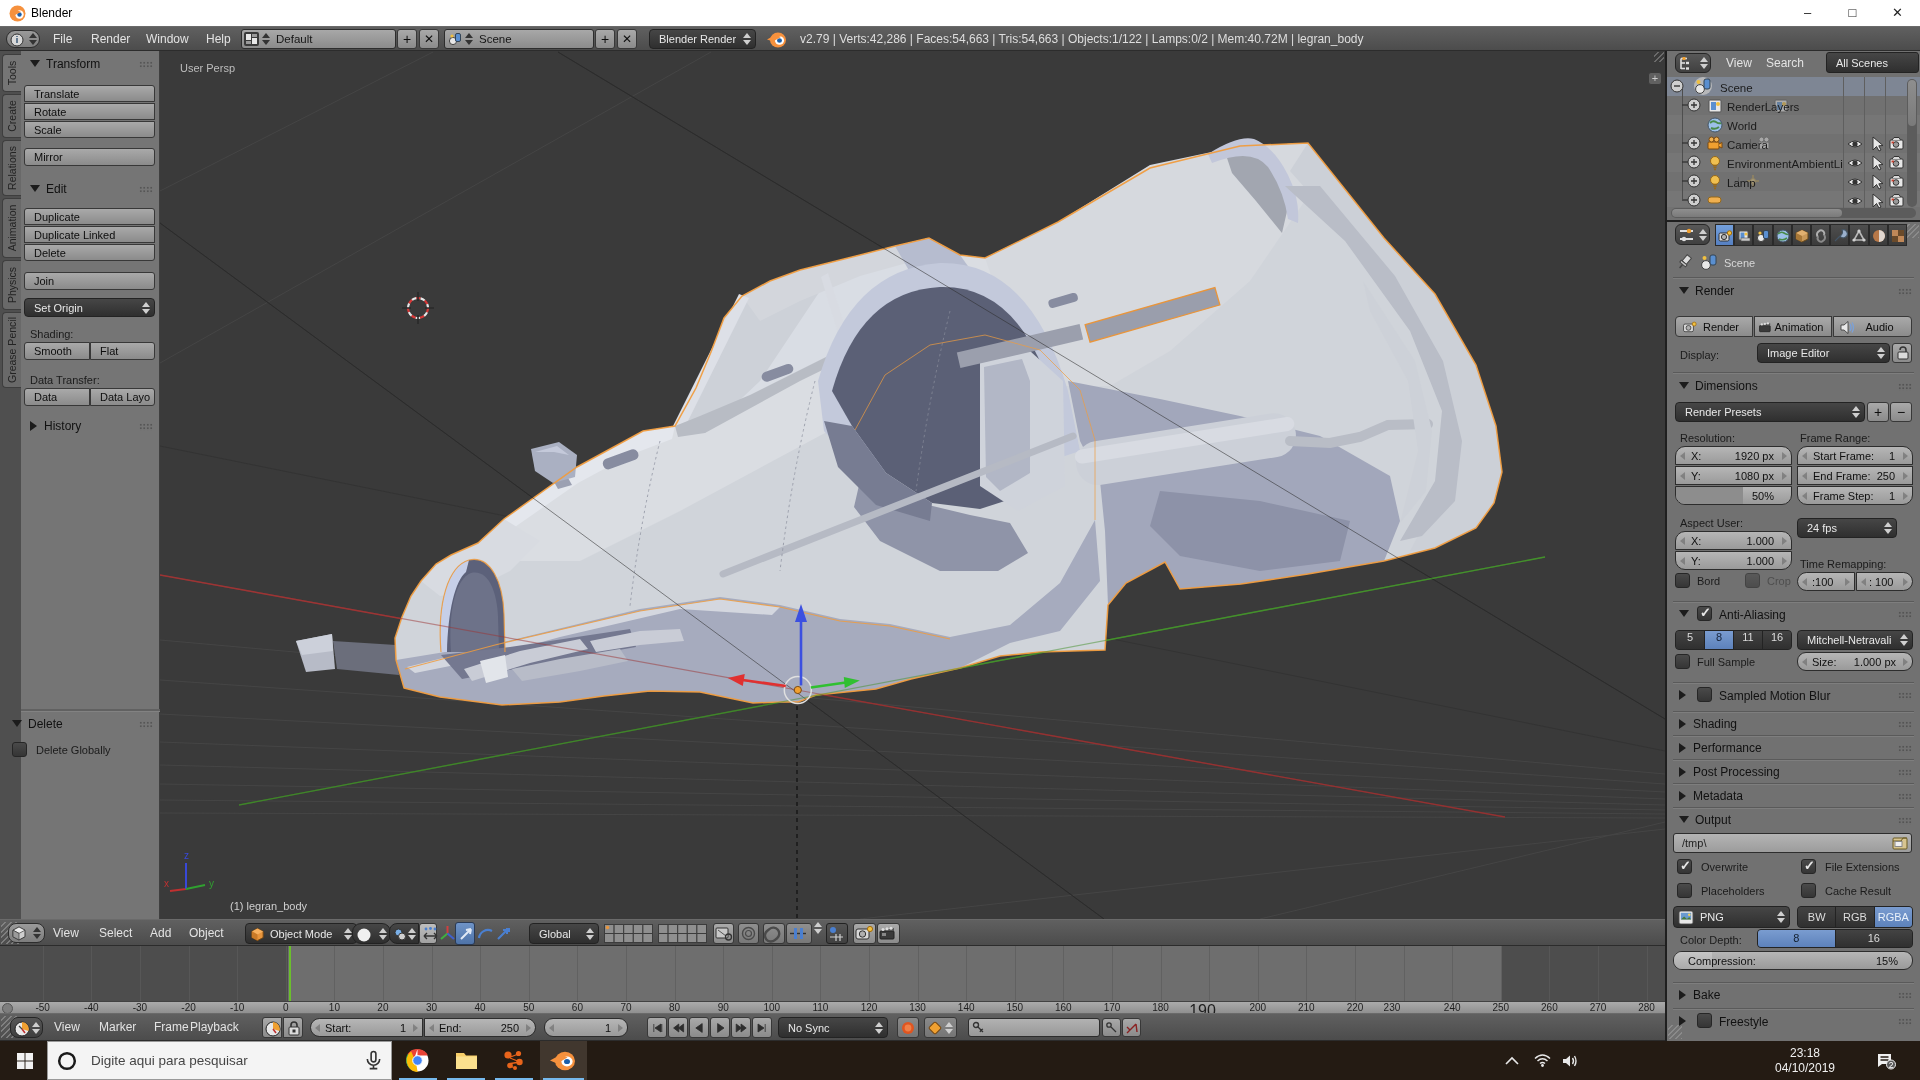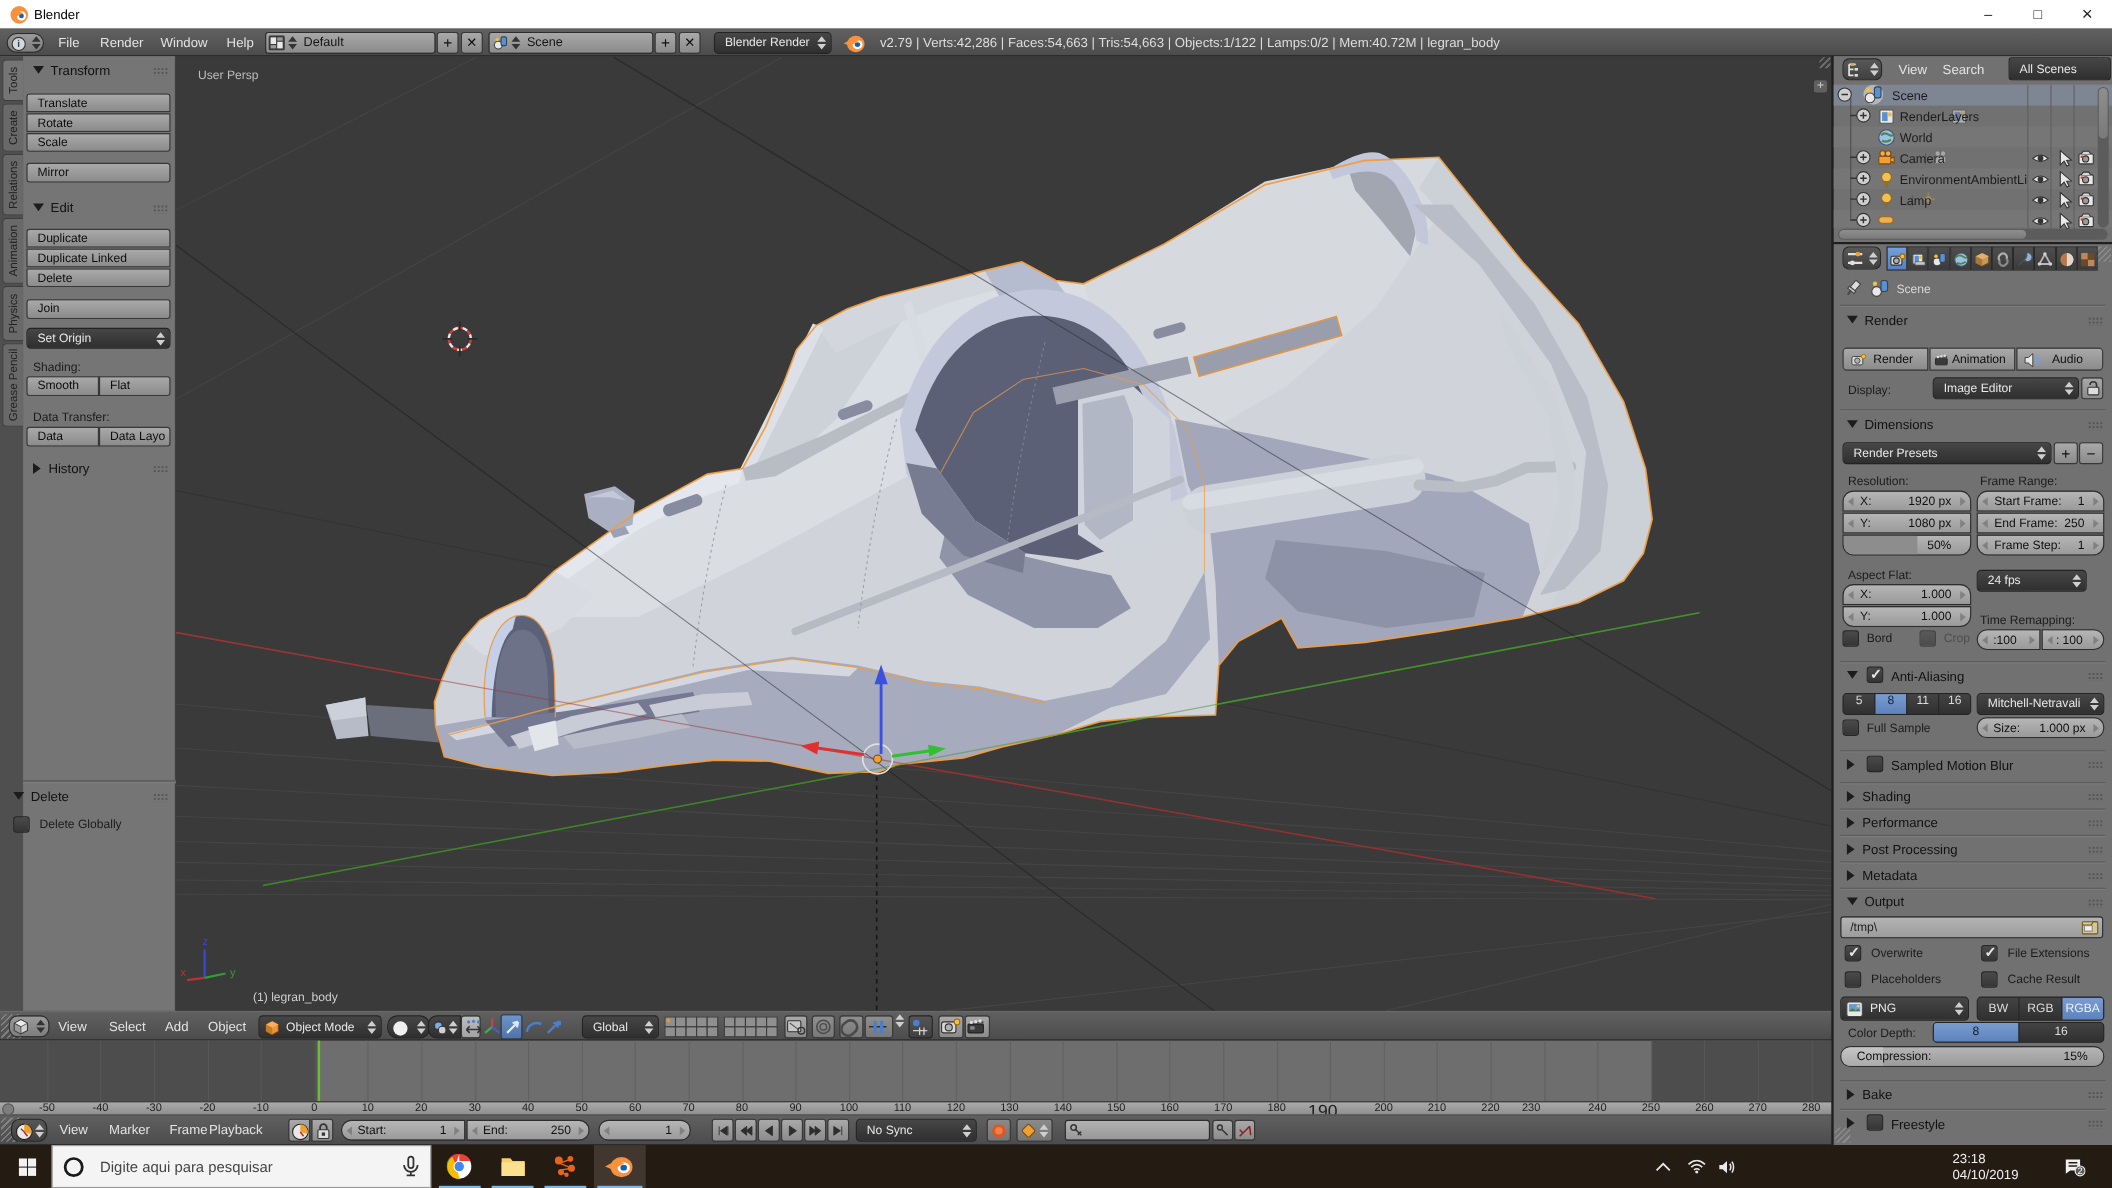--- a/index.html
+++ b/index.html
@@ -368,21 +368,21 @@
           <path d="M8 1 L14 4.2 L14 10.8 L8 14 L2 10.8 L2 4.2 Z" fill="#cfcfcf" stroke="#3a3a3a"></path>
           <path d="M8 1 L14 4.2 L8 7.4 L2 4.2 Z" fill="#ececec" stroke="#3a3a3a" stroke-width=".7"></path>
           <path d="M8 7.4 L8 14 L2 10.8 L2 4.2 Z" fill="#9a9a9a" stroke="#3a3a3a" stroke-width=".7"></path>
         </svg>
       <div class="updn dk" style="right:3px"></div>
     </div>
     <div class="menu" style="left:53px">View</div>
     <div class="menu" style="left:99px">Select</div>
     <div class="menu" style="left:150px">Add</div>
     <div class="menu" style="left:189px">Object</div>
-    <div class="dd" style="left:235px;top:3px;width:112px;height:21px">
+    <div class="dd" style="left:245px;top:3px;width:112px;height:21px">
       <svg class="abs" style="left:4px;top:3px" width="15" height="15" viewBox="0 0 16 15">
           <path d="M8 1 L14 4.2 L14 10.8 L8 14 L2 10.8 L2 4.2 Z" fill="#e8953c" stroke="#7a4a12"></path>
           <path d="M8 1 L14 4.2 L8 7.4 L2 4.2 Z" fill="#f7b05e"></path>
           <path d="M8 7.4 L8 14 L2 10.8 L2 4.2 Z" fill="#c97a28"></path>
         </svg>
       <div class="t" style="left:24px">Object Mode</div>
         <div class="updn"></div>
     </div>
     <div class="dd" style="left:352px;top:3px;width:39px;height:21px;border-radius:9px">
       <svg class="abs" style="left:4px;top:3.5px" width="14" height="14">
@@ -1051,21 +1051,21 @@
         <span style="position:absolute;left:15px;top:3px">End Frame:</span>
         <span style="position:absolute;right:17px;top:3px">250</span>
         <div class="rarr"></div>
       </div>
     <div class="pill" style="left:130px;top:264px;width:116px;height:19px;border-radius:0 0 10px 10px">
         <div class="larr"></div>
         <span style="position:absolute;left:15px;top:3px">Frame Step:</span>
         <span style="position:absolute;right:17px;top:3px">1</span>
         <div class="rarr"></div>
       </div>
-    <div class="lbl" style="left:13px;top:295px">Aspect Flat:</div>
+    <div class="lbl" style="left:13px;top:295px">Aspect User:</div>
     <div class="lbl" style="left:133px;top:295px">Frame Rate:</div>
     <div class="pill" style="left:8px;top:309px;width:117px;height:19px;border-radius:10px 10px 0 0">
         <div class="larr"></div>
         <span style="position:absolute;left:15px;top:3px">X:</span>
         <span style="position:absolute;right:17px;top:3px">1.000</span>
         <div class="rarr"></div>
       </div>
     <div class="pill" style="left:8px;top:329px;width:117px;height:19px;border-radius:0 0 10px 10px">
         <div class="larr"></div>
         <span style="position:absolute;left:15px;top:3px">Y:</span>
@@ -1247,21 +1247,21 @@
         <path d="M1 8 L7 2 L13 8" fill="none" stroke="#e8e8e8" stroke-width="1.6"></path>
       </svg>
     <svg class="abs" style="left:1534px;top:13px" width="17" height="13" viewBox="0 0 17 13">
         <path d="M1 4.5 Q8.5 -2.5 16 4.5 M3.5 7 Q8.5 2.5 13.5 7 M6 9.5 Q8.5 7.5 11 9.5" fill="none" stroke="#e8e8e8" stroke-width="1.5"></path>
         <circle cx="8.5" cy="11.5" r="1.4" fill="#e8e8e8"></circle>
       </svg>
     <svg class="abs" style="left:1562px;top:13px" width="17" height="14" viewBox="0 0 17 14">
         <path d="M1 5 H4 L8 1.5 V12.5 L4 9 H1 Z" fill="#e8e8e8"></path>
         <path d="M10.5 4 Q12.5 7 10.5 10 M12.5 2 Q15.5 7 12.5 12" stroke="#e8e8e8" stroke-width="1.4" fill="none"></path>
       </svg>
-    <div class="abs" style="right:85px;top:5px;width:60px;text-align:left;font-size:12px;color:#f0f0f0">23:18</div>
+    <div class="abs" style="right:85px;top:5px;width:60px;text-align:center;font-size:12px;color:#f0f0f0">23:18</div>
     <div class="abs" style="right:70px;top:20px;width:90px;text-align:center;font-size:12px;color:#f0f0f0">04/10/2019</div>
     <svg class="abs" style="left:1876px;top:11px" width="20" height="18" viewBox="0 0 20 18">
         <path d="M2 2 h13 v10 h-9 l-4 3 Z" fill="#f0f0f0"></path>
         <path d="M4.5 5 h8 M4.5 8 h8" stroke="#241b13" stroke-width="1.3"></path>
         <circle cx="15" cy="12.5" r="4.5" fill="#5a5a5a" stroke="#f0f0f0"></circle>
         <text x="15" y="15.6" font-size="8.5" text-anchor="middle" fill="#fff">2</text>
       </svg>
   </div>
 </div>
 

